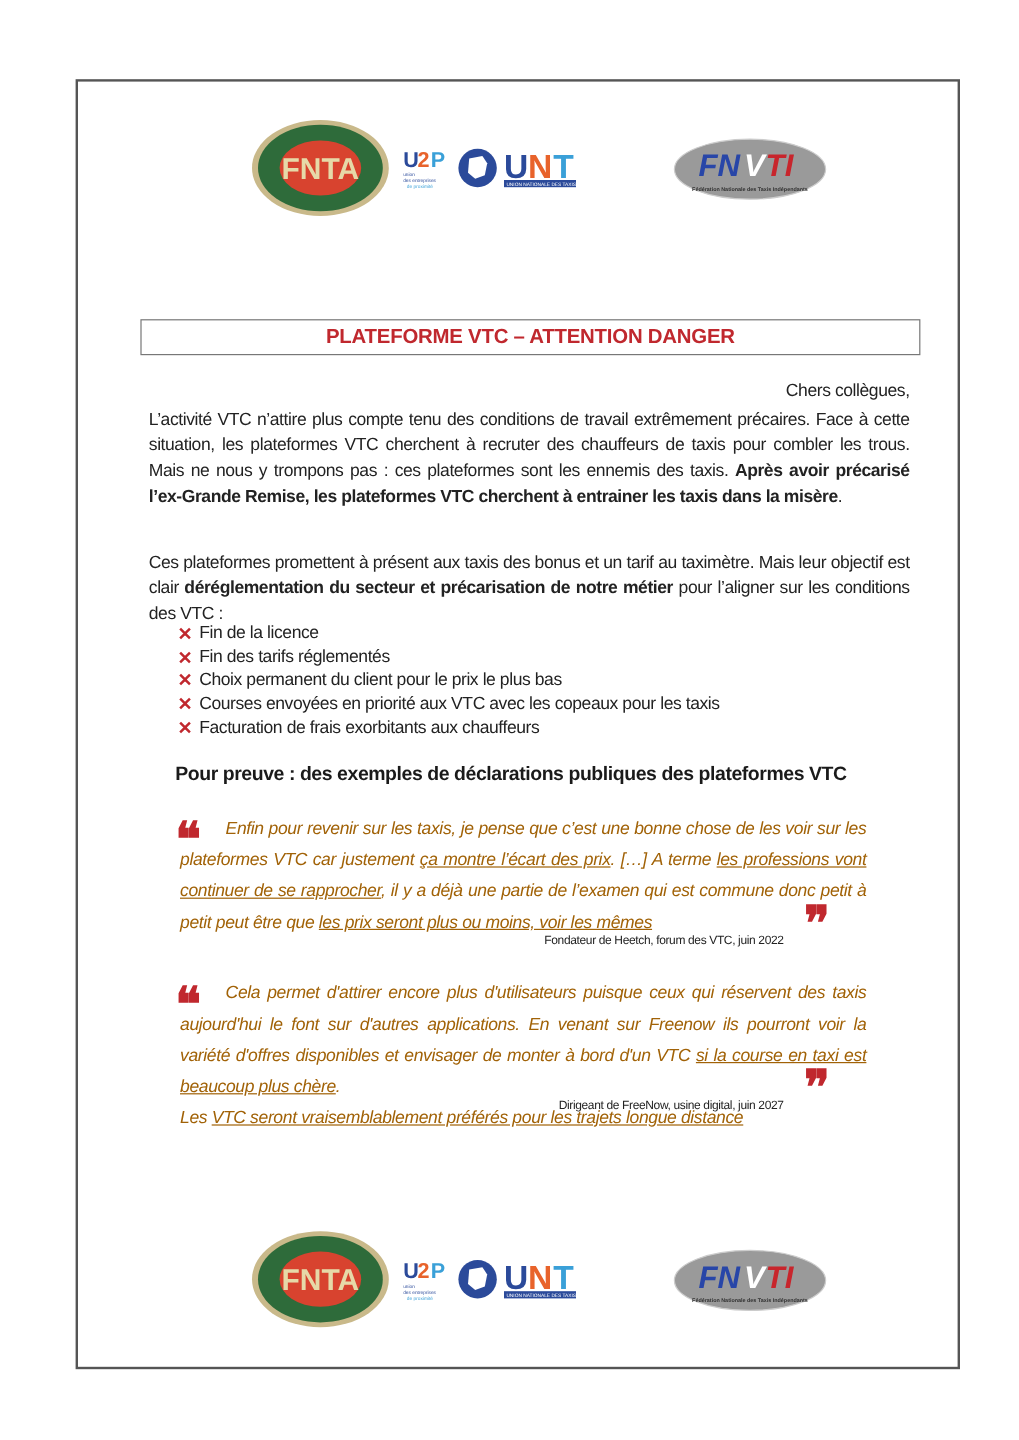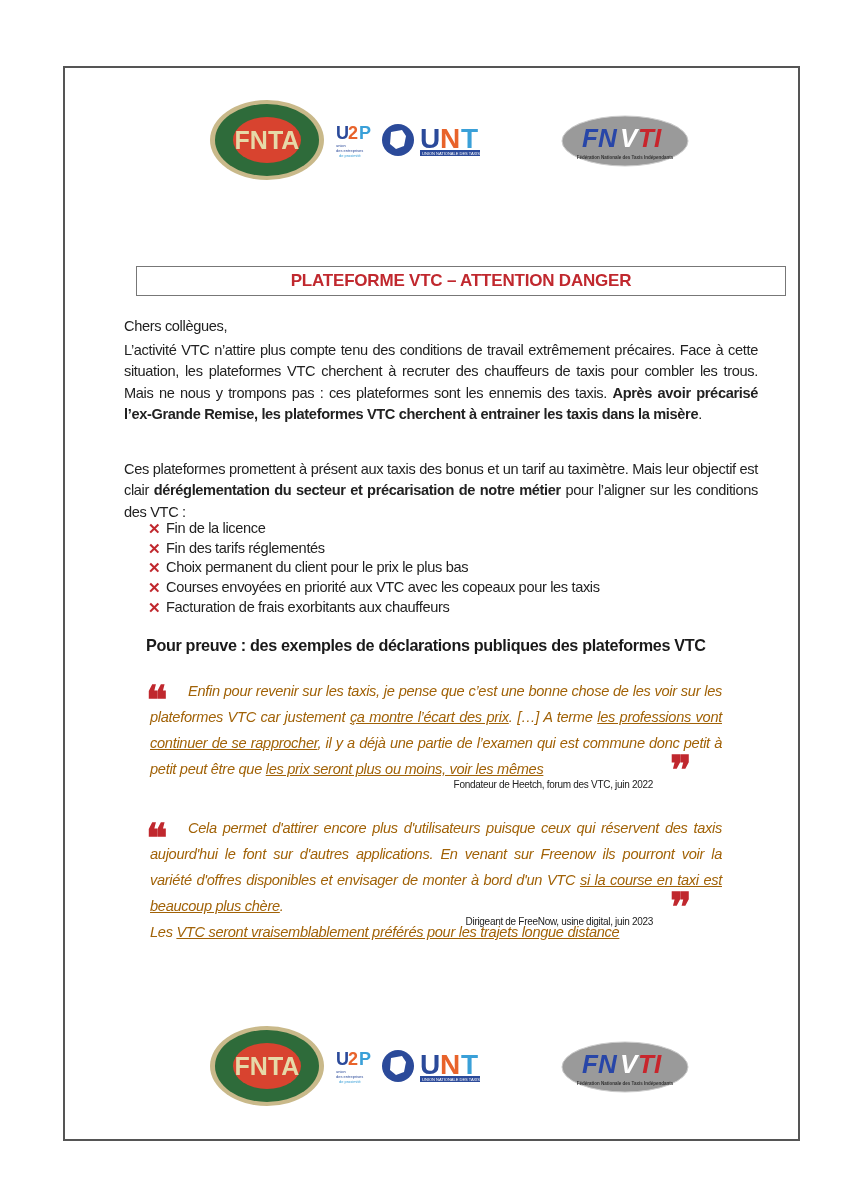--- a/index.html
+++ b/index.html
@@ -9,26 +9,26 @@
            border:2px solid #555; box-sizing:border-box; }
   .logos { position:absolute; left:0; width:704px; height:90px; }
   .logos.top { top:96px; }
   .logos.bottom { top:1022px; }
   .logo { position:absolute; }
   .fnta { left:208px; top:3px; width:118px; height:82px; }
   .u2p { left:336px; top:26px; width:190px; height:36px; }
   .fnvti { left:560px; top:18px; width:130px; height:54px; }
 
   .title-box { position:absolute; left:117px; top:266px; width:650px; height:30px;
-               border:1.5px solid #777; box-sizing:border-box; text-align:center;margin-left:19px; }
+               border:1.5px solid #777; box-sizing:border-box; text-align:center; }
   .title-box span { font-weight:bold; color:#c0282e; font-size:17px; line-height:28px;
                     letter-spacing:-0.2px; }
 
   .body-text { position:absolute; left:124px; width:634px; font-size:14.6px; line-height:21.3px;
-               color:#222; letter-spacing:-0.35px; }
+               color:#222; letter-spacing:-0.35px;text-align:right; }
   .justify { text-align:justify; text-align-last:left; }
   .greeting { top:316px; }
   .para1 { top:340px; }
   .para2 { top:459px; }
 
   .bullets { position:absolute; left:148px; top:519px; list-style:none; margin:0; padding:0;
              font-size:14.6px; line-height:19.7px; color:#222; letter-spacing:-0.35px; }
   .bullets li { display:flex; align-items:center; }
   .bullets .x { color:#c0282e; font-weight:bold; width:18px; font-size:15px; display:inline-block; }
 
@@ -127,21 +127,21 @@
 <div class="proof-heading">Pour preuve : des exemples de déclarations publiques des plateformes VTC</div>
 
 <div class="qmark qopen1">❝</div>
 <div class="quote quote1 justify"><span class="q-indent"></span><span>Enfin pour revenir sur les taxis, je pense que c’est une bonne chose de les voir sur les plateformes VTC car justement </span><u>ça montre l’écart des prix</u><span>. […] A terme </span><u>les professions vont continuer de se rapprocher</u><span>, il y a déjà une partie de l’examen qui est commune donc petit à petit peut être que </span><u>les prix seront plus ou moins, voir les mêmes</u></div>
 <div class="qmark qclose1">❞</div>
 <div class="attrib attrib1">Fondateur de Heetch, forum des VTC, juin 2022</div>
 
 <div class="qmark qopen2">❝</div>
 <div class="quote quote2 justify"><span class="q-indent"></span><span>Cela permet d'attirer encore plus d'utilisateurs puisque ceux qui réservent des taxis aujourd'hui le font sur d'autres applications. En venant sur Freenow ils pourront voir la variété d'offres disponibles et envisager de monter à bord d'un VTC </span><u>si la course en taxi est beaucoup plus chère</u><span>.</span><br><span>Les </span><u>VTC seront vraisemblablement préférés pour les trajets longue distance</u></div>
 <div class="qmark qclose2">❞</div>
-<div class="attrib attrib2">Dirigeant de FreeNow, usine digital, juin 2023</div>
+<div class="attrib attrib2">Dirigeant de FreeNow, usine digital, juin 2027</div>
 
 <div class="logos bottom">
   <svg class="logo fnta" viewBox="0 0 118 82">
     <ellipse cx="59" cy="41" rx="57" ry="40" fill="#c9b98a"></ellipse>
     <ellipse cx="59" cy="41" rx="52" ry="36" fill="#2e6b3a"></ellipse>
     <ellipse cx="59" cy="41" rx="34" ry="23" fill="#d8432f"></ellipse>
     <text x="59" y="50" text-anchor="middle" font-family="Liberation Sans, sans-serif" font-size="25" fill="#e6d9a8" font-weight="bold">FNTA</text>
   </svg>
   <svg class="logo u2p" viewBox="0 0 190 36">
     <text x="0" y="17" font-family="Liberation Sans, sans-serif" font-size="18" font-weight="bold" fill="#2b4a9a">U</text>

